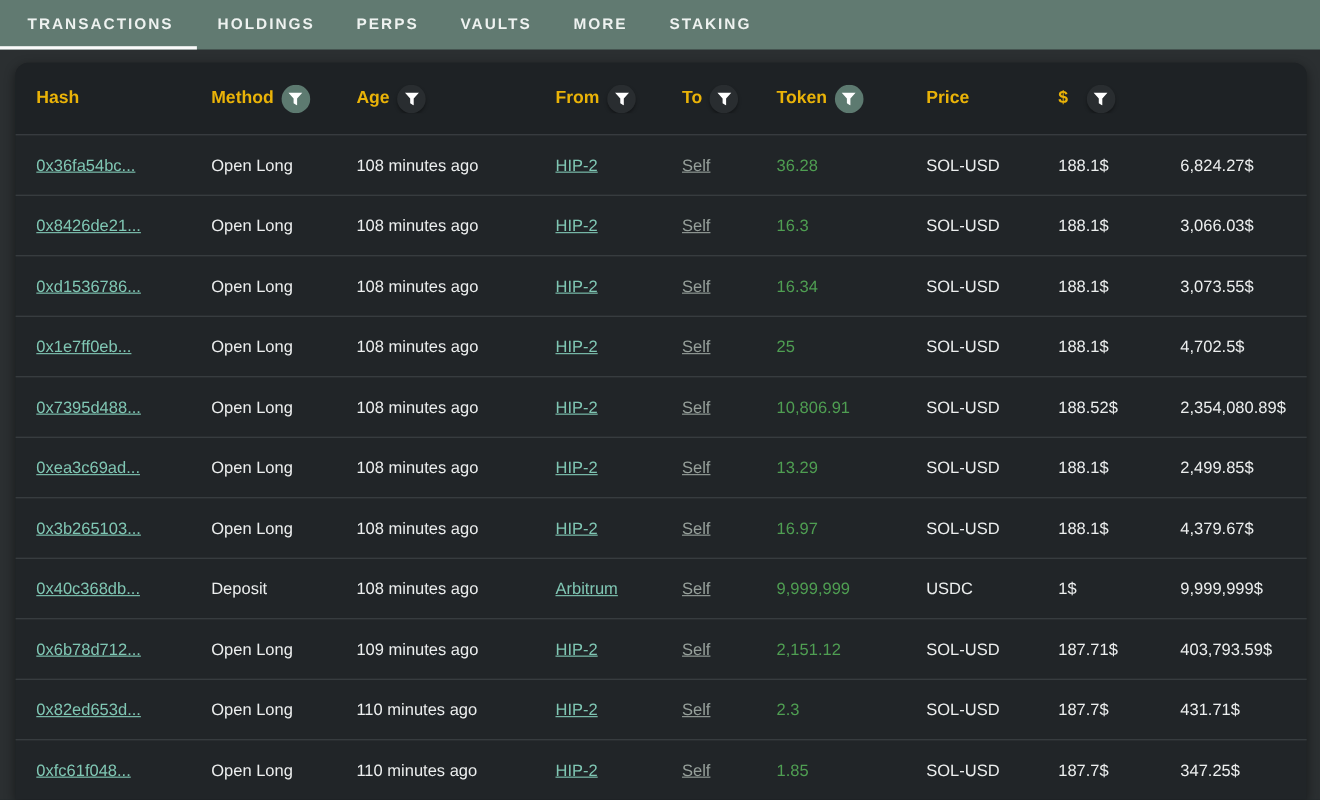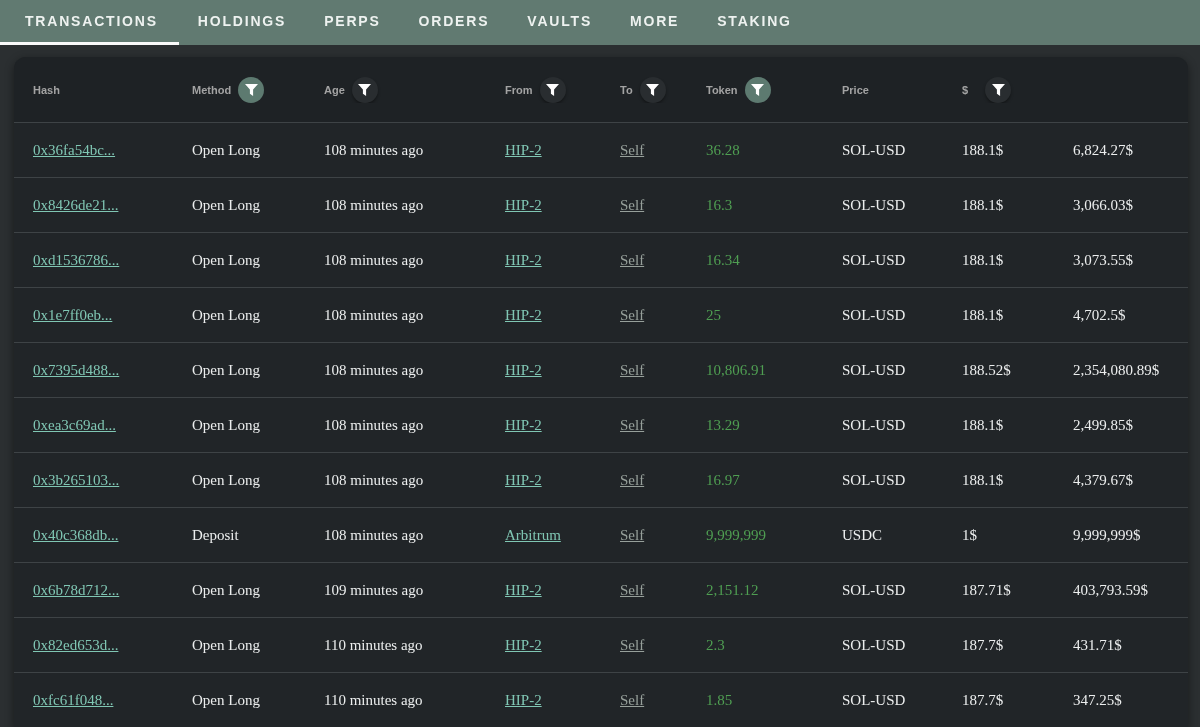--- a/index.html
+++ b/index.html
@@ -39,48 +39,47 @@
     border-radius:12px 12px 0 0;
     overflow:hidden;
     box-shadow:0 3px 10px rgba(0,0,0,.45);
   }
   .grid-row{
     display:grid;
     grid-template-columns:159px 132px 181px 115px 86px 136px 120px 111px auto;
     align-items:center;
   }
   .thead{height:65px;background:var(--header);}
-  .row{height:55px;border-top:1px solid var(--divider);font-family:Liberation Serif, serif;}
+  .row{height:55px;border-top:1px solid var(--divider);}
   .cell{
     padding-left:19px;font-size:15px;color:var(--text);
     white-space:nowrap;overflow:hidden;
   }
   .hcell{display:flex;align-items:center;gap:7px;}
-  .hcell .hlabel{font-weight:700;color:#a3a3a3;font-size:11px;}
+  .hcell .hlabel{font-weight:700;color:#eab308;font-size:16px;}
   .hcell:last-child{gap:17px;}
   .ficon{
     width:26px;height:26px;border-radius:50%;
     display:flex;align-items:center;justify-content:center;
     flex:0 0 auto;cursor:pointer;
   }
   .ficon.plain{background:rgba(255,255,255,0.05);box-shadow:0 2px 3px rgba(0,0,0,.35);}
   .ficon.active{background:var(--filter-circle);}
   .ficon svg{display:block;}
   .link{color:var(--teal);text-decoration:underline;cursor:pointer;}
   .link.self{color:var(--self);}
   .amount{color:var(--green);}
 </style>
 </head>
 <body>
 
 <nav class="nav">
     <div class="tab active">TRANSACTIONS</div>
     <div class="tab">HOLDINGS</div>
     <div class="tab">PERPS</div>
-    <div class="tab">ORDERS</div>
     <div class="tab">VAULTS</div>
     <div class="tab">MORE</div>
     <div class="tab">STAKING</div>
   </nav>
 
 <div class="card">
   <div class="grid-row thead">
       <div class="cell hcell">
     <span class="hlabel">Hash</span>
 

